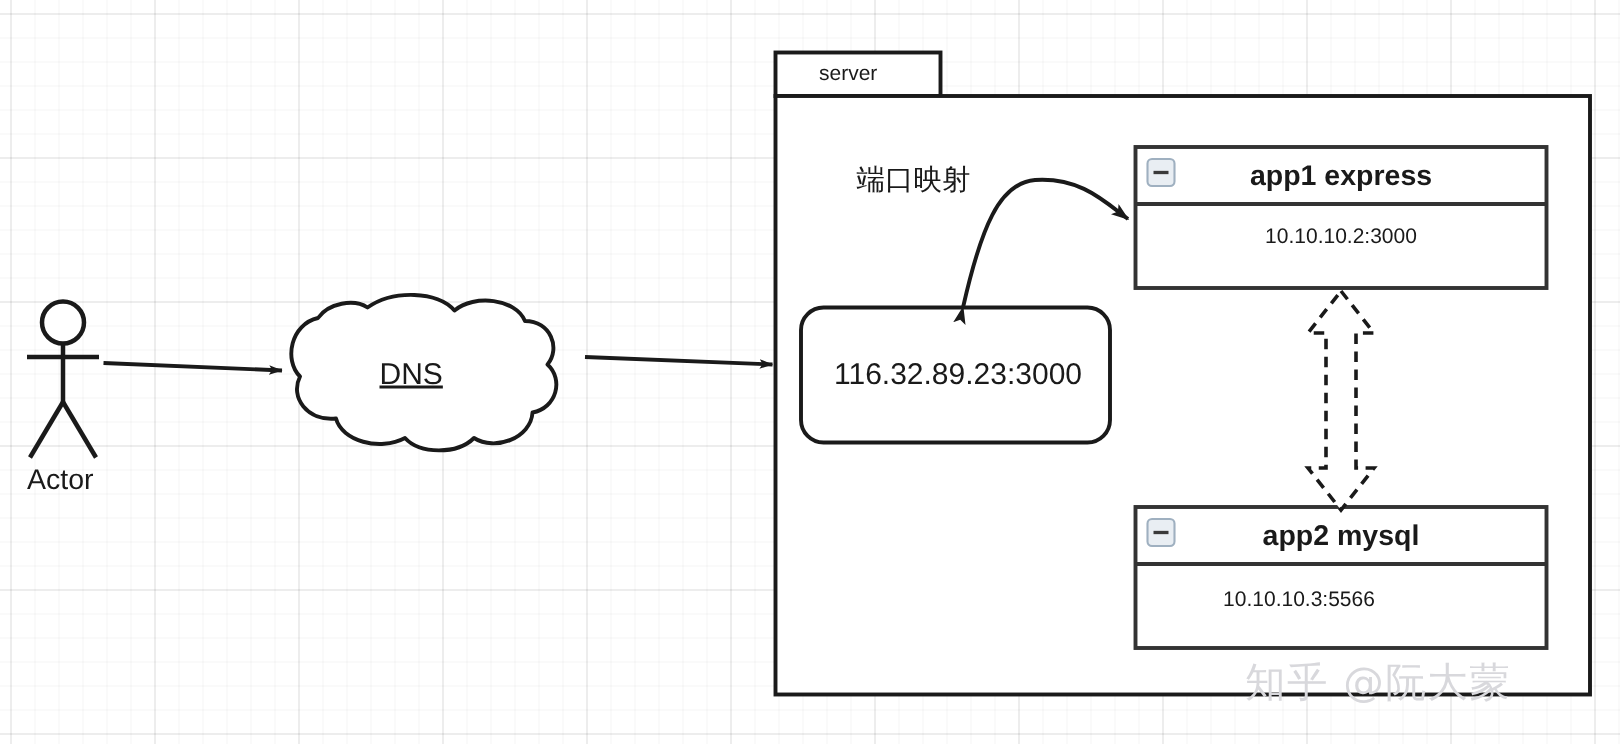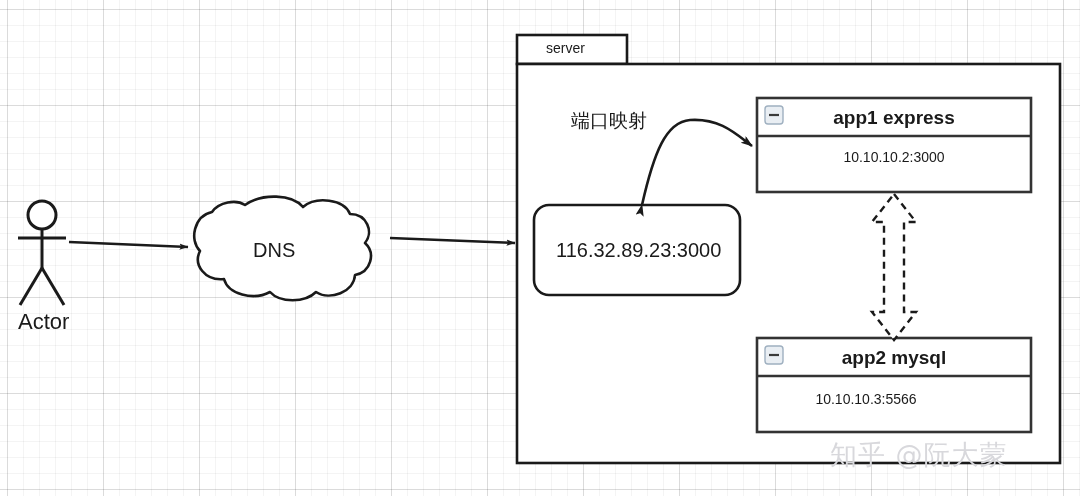--- a/index.html
+++ b/index.html
@@ -39,27 +39,28 @@
   .txt {
     position: absolute;
     color: #1a1a1a;
     white-space: nowrap;
     line-height: 1;
   }
   
   .actor-label {
     left: 18px;
     top: 311px;
-    font-size: 22px;
+    font-size: 19px;
   }
   
   .dns-label {
     left: 253px;
     top: 240px;
     font-size: 20px;
+    text-decoration: underline;
   }
   
   .server-label {
     left: 546px;
     top: 41px;
     font-size: 14px;
   }
   
   .portmap-label {
     left: 571px;

